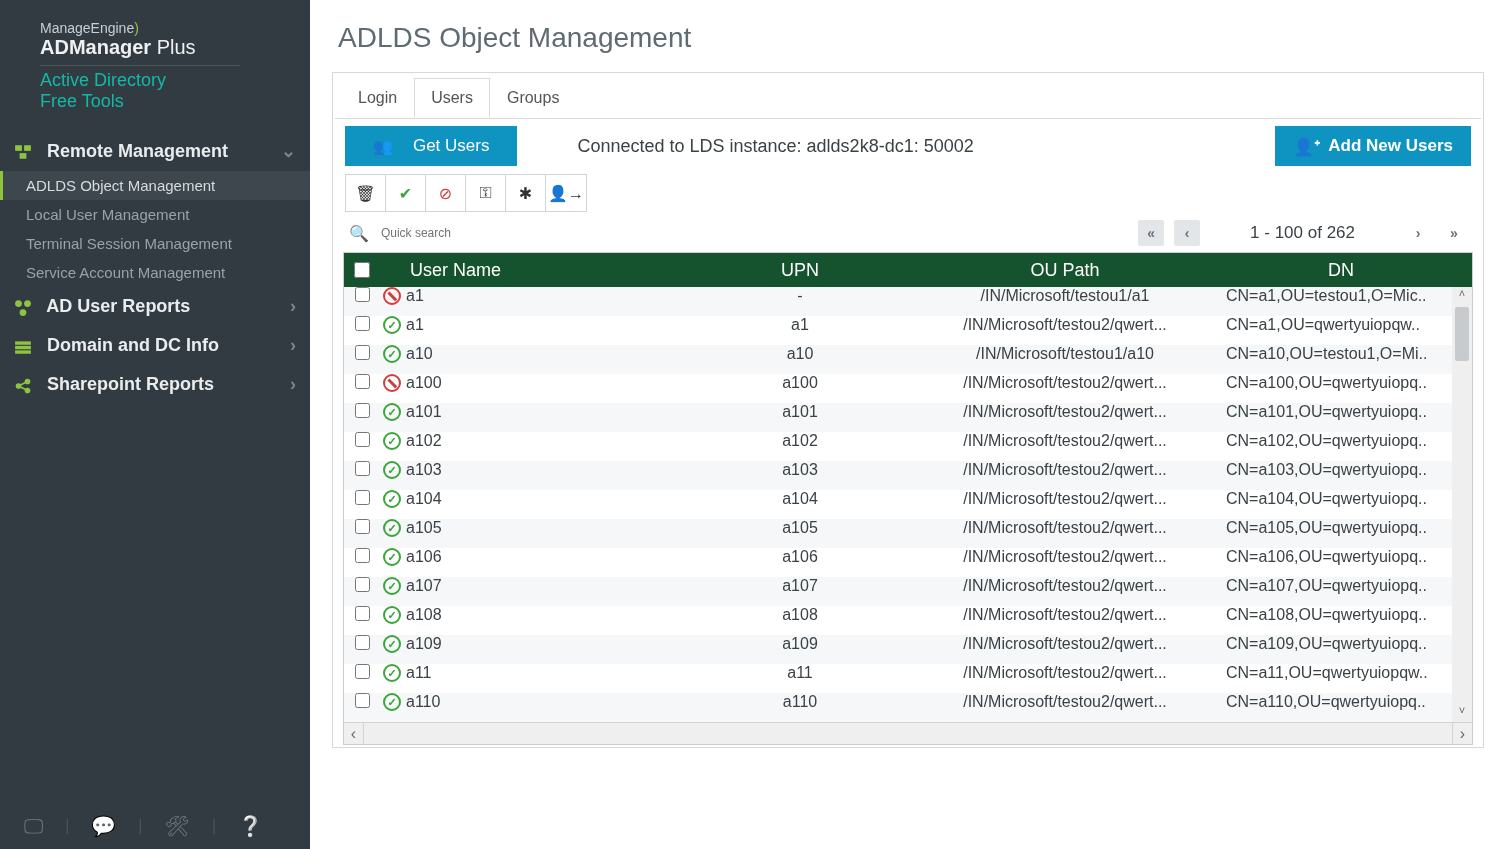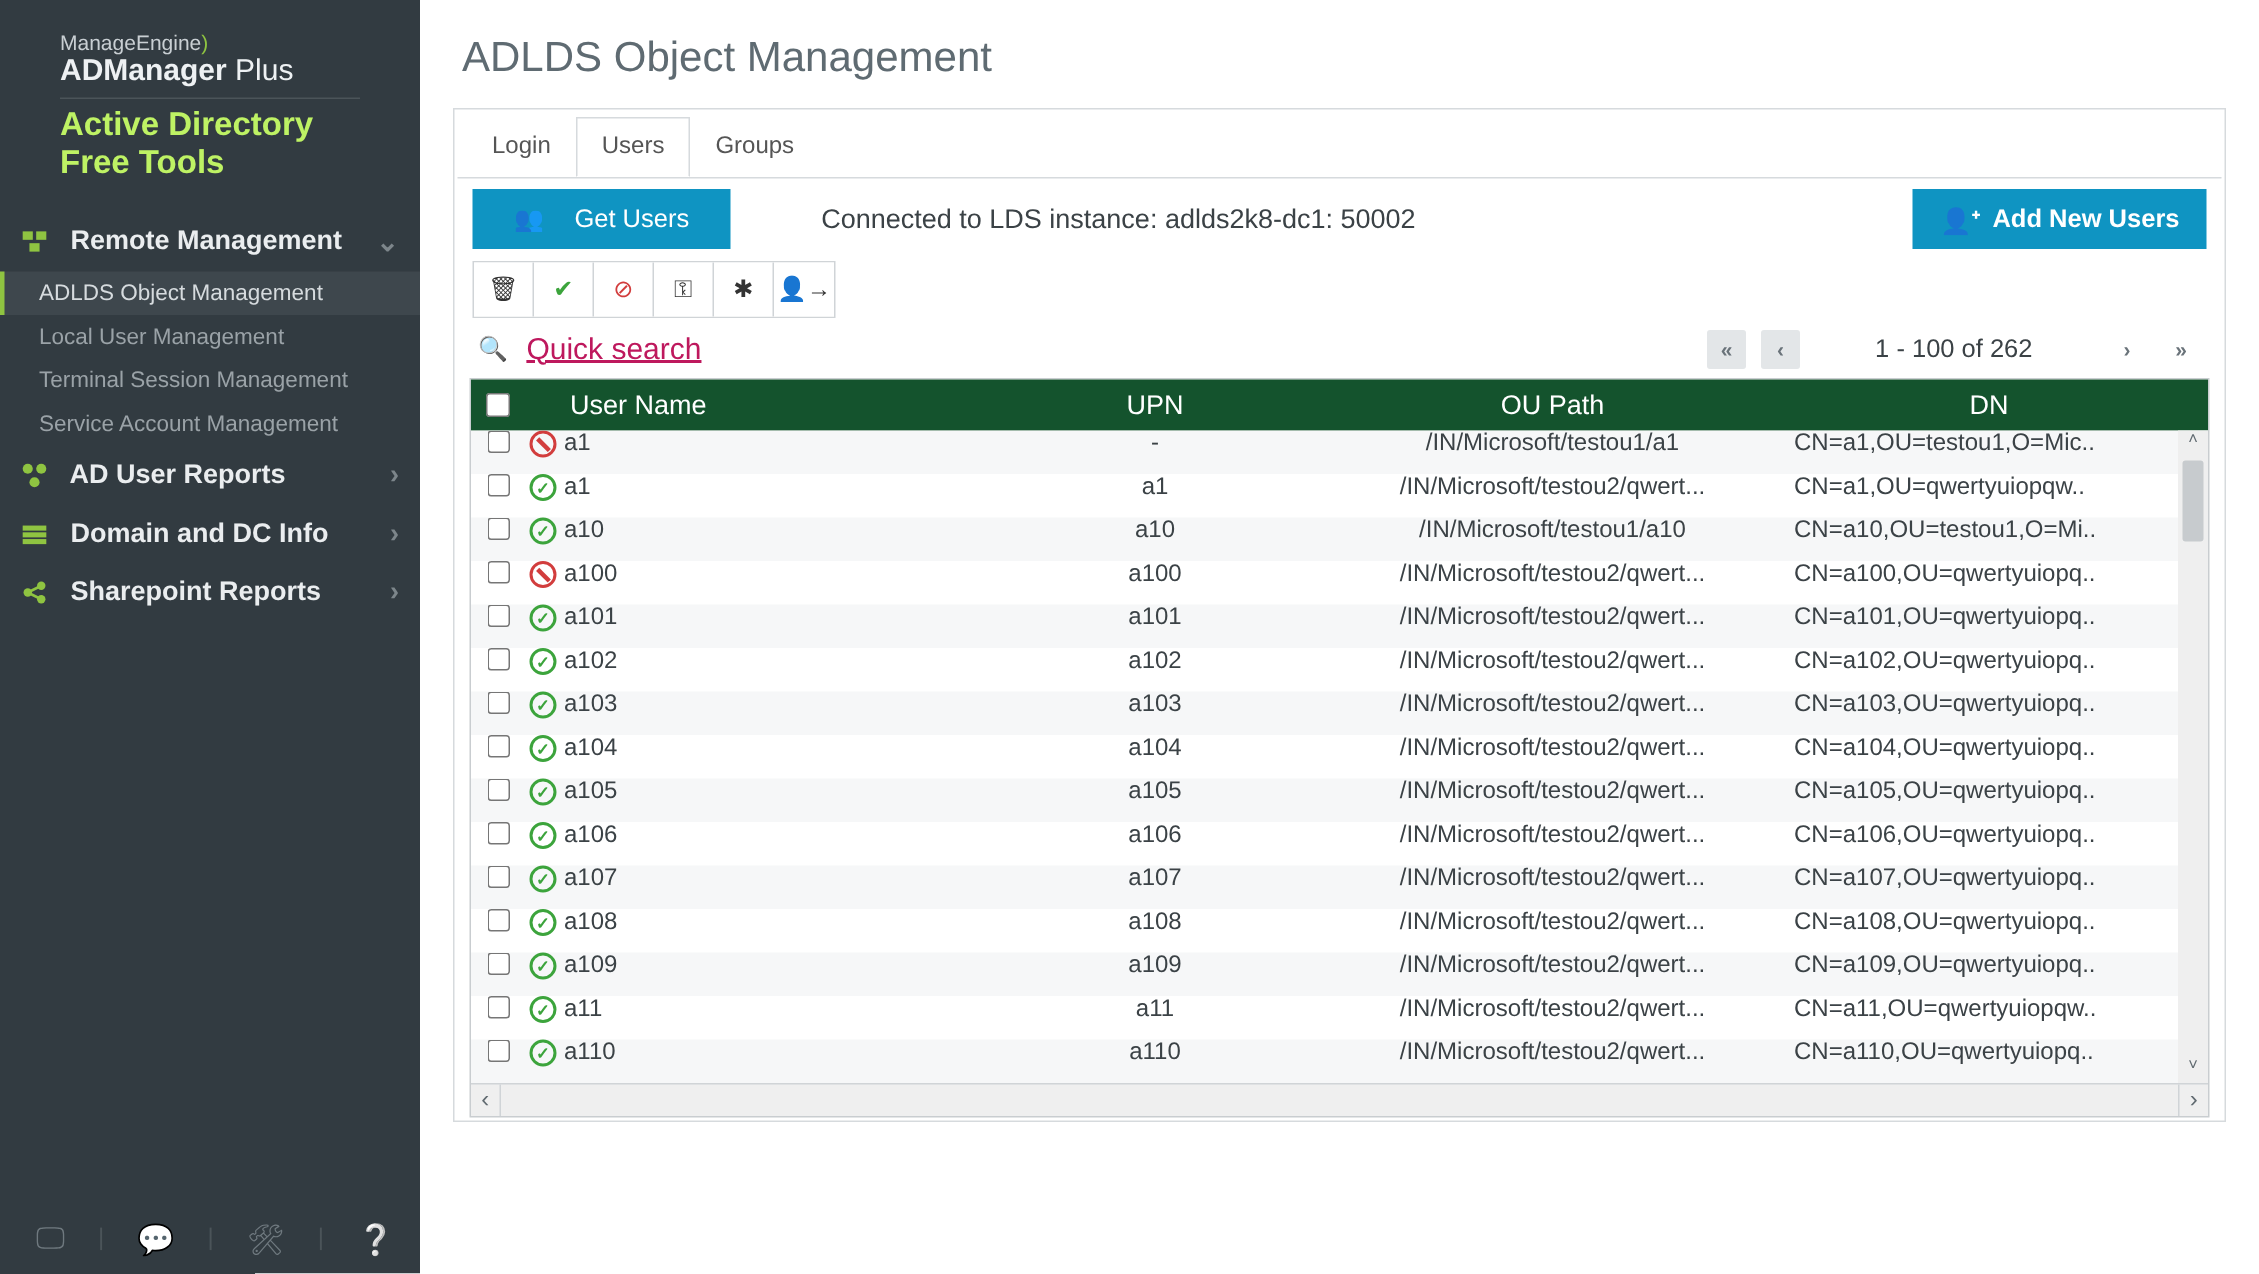--- a/index.html
+++ b/index.html
@@ -1,26 +1,26 @@
 <!DOCTYPE html>
 <html><head>
 <meta charset="utf-8">
 <style>
 *{box-sizing:border-box;margin:0;padding:0;font-family:"Segoe UI",Arial,sans-serif}
 body{background:#fff;width:1506px;height:849px;overflow:hidden;display:flex}
 
 
-.sidebar{width:280px;background:#323b41;color:#b2b9bd;height:100%;display:flex;flex-direction:column}
+.sidebar{width:310px;background:#323b41;color:#b2b9bd;height:100%;display:flex;flex-direction:column}
 .brand{padding:20px 20px 10px 40px}
 .brand-top{font-size:14px;color:#c9cfd3}
 .brand-top .paren{color:#8fc441}
 .brand-main{font-size:20px;color:#eef1f3;font-weight:300}
 .brand-main b{font-weight:700}
 .brand-hr{border:0;border-top:1px solid #4b5459;margin:6px 0 4px 0;width:200px}
-.brand-sub{font-size:22px;color:#bef264;font-weight:700;line-height:1.15}
+.brand-sub{font-size:18px;color:#14b8a6;font-weight:400;line-height:1.15}
 .nav{margin-top:10px}
 .nav-group{padding:9px 14px 9px 14px;color:#eaedef;font-weight:700;font-size:18px;display:flex;align-items:center;justify-content:space-between;cursor:pointer}
 .nav-group .nico{width:18px;height:18px;margin-right:10px;display:inline-block;vertical-align:middle}
 .nav-sub{padding:6px 14px 6px 26px;font-size:15px;color:#9aa2a7;cursor:pointer}
 .nav-sub.active{background:#3e474d;color:#d6dbde;border-left:3px solid #8fc441;padding-left:23px}
 .chev{color:#7d868b;font-size:18px}
 .sidebar-footer{margin-top:auto;height:46px;display:flex;align-items:center;padding:0 24px;color:#6f797f;gap:22px}
 .sidebar-footer .fico{font-size:20px;cursor:pointer}
 
 
@@ -40,21 +40,21 @@
 .status{flex:1;text-align:left;padding-left:60px;font-size:18px;color:#3b4246}
 .btn-add{background:#0f94c2;color:#fff;border:none;height:40px;padding:0 18px;font-size:17px;font-weight:600;cursor:pointer;display:flex;align-items:center;gap:8px}
 
 .row2{display:flex;align-items:center;padding:0 10px 4px 10px;gap:0}
 .tool-group{display:flex;border:1px solid #d0d4d7}
 .tool-btn{width:40px;height:36px;border:none;border-right:1px solid #d0d4d7;background:#fff;cursor:pointer;font-size:16px;display:flex;align-items:center;justify-content:center;color:#333}
 .tool-btn:last-child{border-right:none}
 
 .row3{display:flex;align-items:center;padding:4px 14px 6px 14px}
 .search-ico{color:#9aa2a7;font-size:16px;margin-right:12px}
-.quick-search{color:#be185d;text-decoration:underline;font-size:20px;cursor:pointer}
+.quick-search{color:#737373;font-size:12px;cursor:pointer}
 .pager{margin-left:auto;display:flex;align-items:center;gap:10px;color:#3b4246;font-size:17px}
 .pager .pg-btn{background:#e3e6e8;width:26px;height:26px;display:flex;align-items:center;justify-content:center;color:#6a737a;cursor:pointer;border-radius:2px;font-size:14px;font-weight:700}
 .pager .pg-text{margin:0 40px}
 
 
 .table-wrap{border:1px solid #c9cdd0;margin:0 8px;position:relative}
 .thead{display:flex;background:#14532d;color:#fff;font-size:18px;height:34px;align-items:center}
 .thead .th-chk{width:36px;display:flex;align-items:center;justify-content:center}
 .thead .th-chk input{width:16px;height:16px}
 .th{padding:0 10px;text-align:center}

